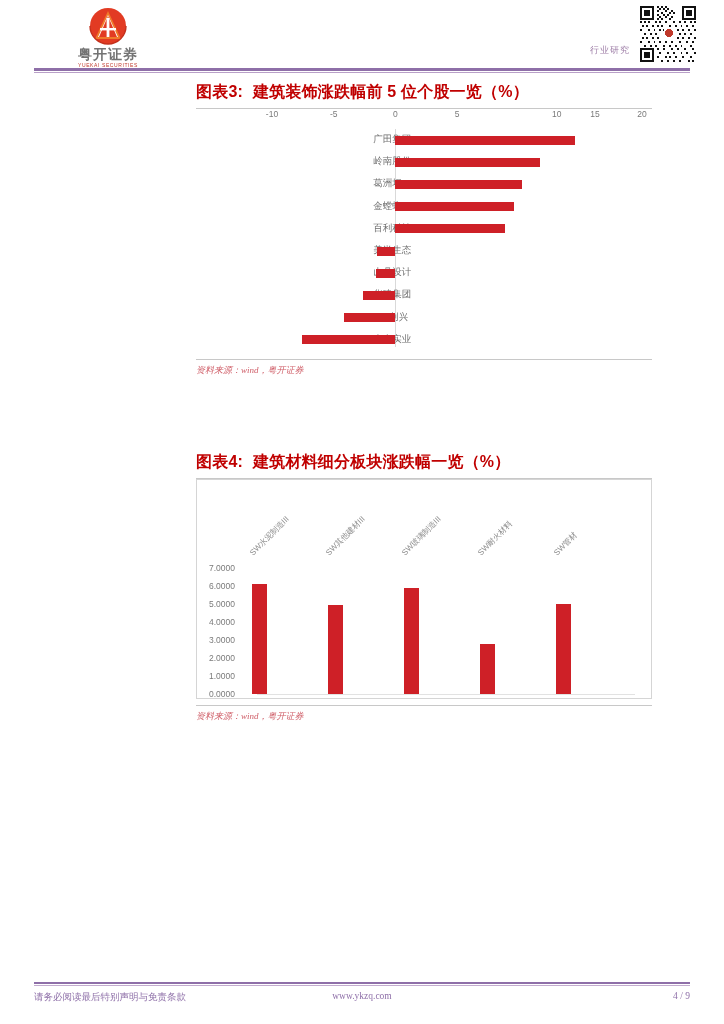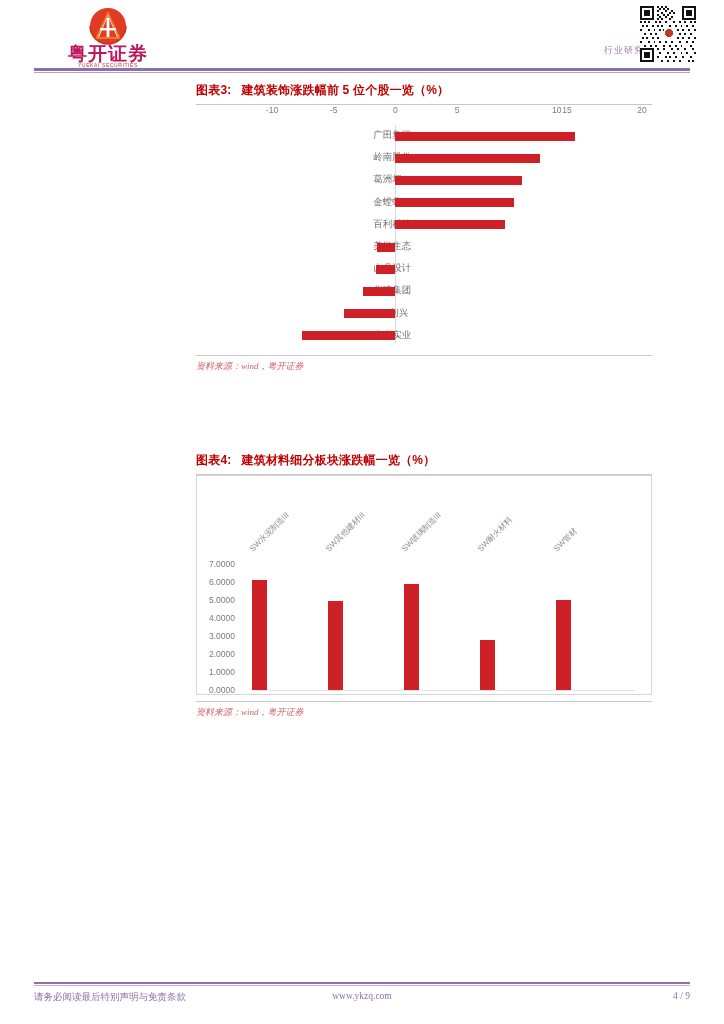--- a/index.html
+++ b/index.html
@@ -31,43 +31,43 @@
   }
   .logo-mark {
     width: 40px;
     height: 40px;
     margin: 0 auto;
     display: block;
   }
   .logo-cn {
     font-family: "Liberation Sans", "DejaVu Sans", sans-serif;
     font-weight: bold;
-    font-size: 19px;
+    font-size: 14px;
     letter-spacing: 1px;
-    color: #be185d;
+    color: #737373;
     line-height: 14px;
     margin-top: 1px;
   }
   .logo-en {
     font-family: "Liberation Sans", "DejaVu Sans", sans-serif;
     font-size: 5px;
     letter-spacing: 0.6px;
     color: #c0392b;
     margin-top: 1px;
   }
   .hdr-right {
     position: absolute;
     right: 28px;
     top: 6px;
     width: 180px;
     height: 58px;
   }
   .hdr-label {
     position: absolute;
-    right: 52px;
+    right: 66px;
     top: 38px;
     font-size: 9px;
     color: #9f7fa8;
     letter-spacing: 1px;
     font-family: Liberation Serif, serif;
   }
   .qr {
     position: absolute;
     right: 0;
     top: 0;
@@ -94,21 +94,21 @@
 
   
   .exhibit {
     position: absolute;
     left: 196px;
     width: 456px;
   }
   .ex-title {
     font-family: "Liberation Sans", "DejaVu Sans", sans-serif;
     font-weight: bold;
-    font-size: 12px;
+    font-size: 16px;
     color: #c00000;
     white-space: nowrap;
     letter-spacing: 0.2px;
   }
   .ex-title .num { margin-right: 10px; }
   .ex-rule {
     margin-top: 5px;
     height: 1px;
     background: #c8c8c8;
     width: 456px;
@@ -435,21 +435,21 @@
   </div>
   <div class="ex-rule"></div>
 
   <div class="chart3" id="chart3">
     <div class="c3-axis-labels" id="c3-ticks">
         <div class="c3-tick" style="left: 76px;">-10</div>
         <div class="c3-tick" style="left: 137.667px;">-5</div>
         <div class="c3-tick" style="left: 199.333px;">0</div>
         <div class="c3-tick" style="left: 261px;">5</div>
         <div class="c3-tick" style="left: 322.667px; margin-left: 38px;">10</div>
-        <div class="c3-tick" style="left: 371px;">15</div>
+        <div class="c3-tick" style="left: 399px;">15</div>
         <div class="c3-tick" style="left: 446px;">20</div>
       </div>
     <div class="c3-plot" id="c3-plot">
       <div class="c3-zeroline" id="c3-zero" style="left: 199.333px;"></div>
     <div class="c3-row" style="top: 0px;">
           <div class="c3-label" style="right: 278.667px;">广田集团</div>
           <div class="c3-bar" style="left: 199.333px; width: 180.067px; background: rgb(206, 32, 39);"></div>
         </div>
         <div class="c3-row" style="top: 22.2px;">
           <div class="c3-label" style="right: 278.667px;">岭南股份</div>

